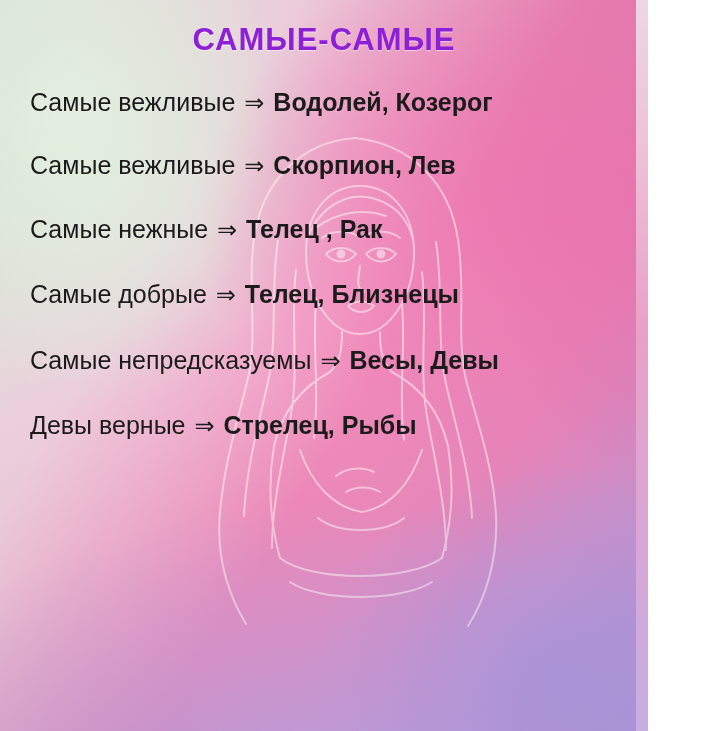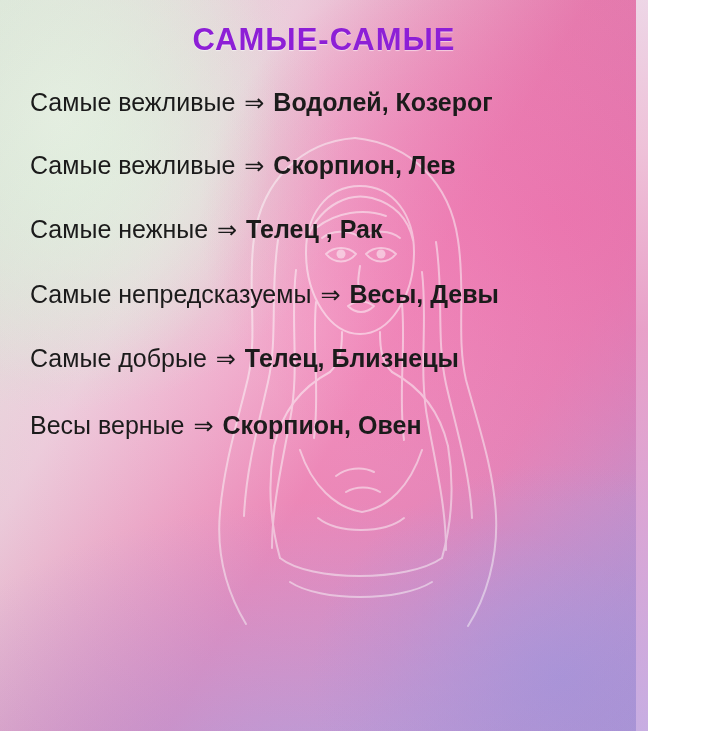--- a/index.html
+++ b/index.html
@@ -175,32 +175,32 @@
       <span class="arrow">⇒</span>
       <span class="ans">Скорпион, Лев</span>
     </div>
 
     <div class="row r3">
       <span class="lead">Самые нежные</span>
       <span class="arrow">⇒</span>
       <span class="ans">Телец , Рак</span>
     </div>
 
+    <div class="row r5">
+      <span class="lead">Самые добрые</span>
+      <span class="arrow">⇒</span>
+      <span class="ans">Телец, Близнецы</span>
+    </div>
+
     <div class="row r4">
       <span class="lead">Самые непредсказуемы</span>
       <span class="arrow">⇒</span>
       <span class="ans">Весы, Девы</span>
     </div>
 
-    <div class="row r5">
-      <span class="lead">Самые добрые</span>
-      <span class="arrow">⇒</span>
-      <span class="ans">Телец, Близнецы</span>
-    </div>
-
     <div class="row r6">
-      <span class="lead">Весы верные</span>
-      <span class="arrow">⇒</span>
-      <span class="ans">Скорпион, Овен</span>
+      <span class="lead">Девы верные</span>
+      <span class="arrow">⇒</span>
+      <span class="ans">Стрелец, Рыбы</span>
     </div>
 
   </div>
 </div>
 
 </body></html>

